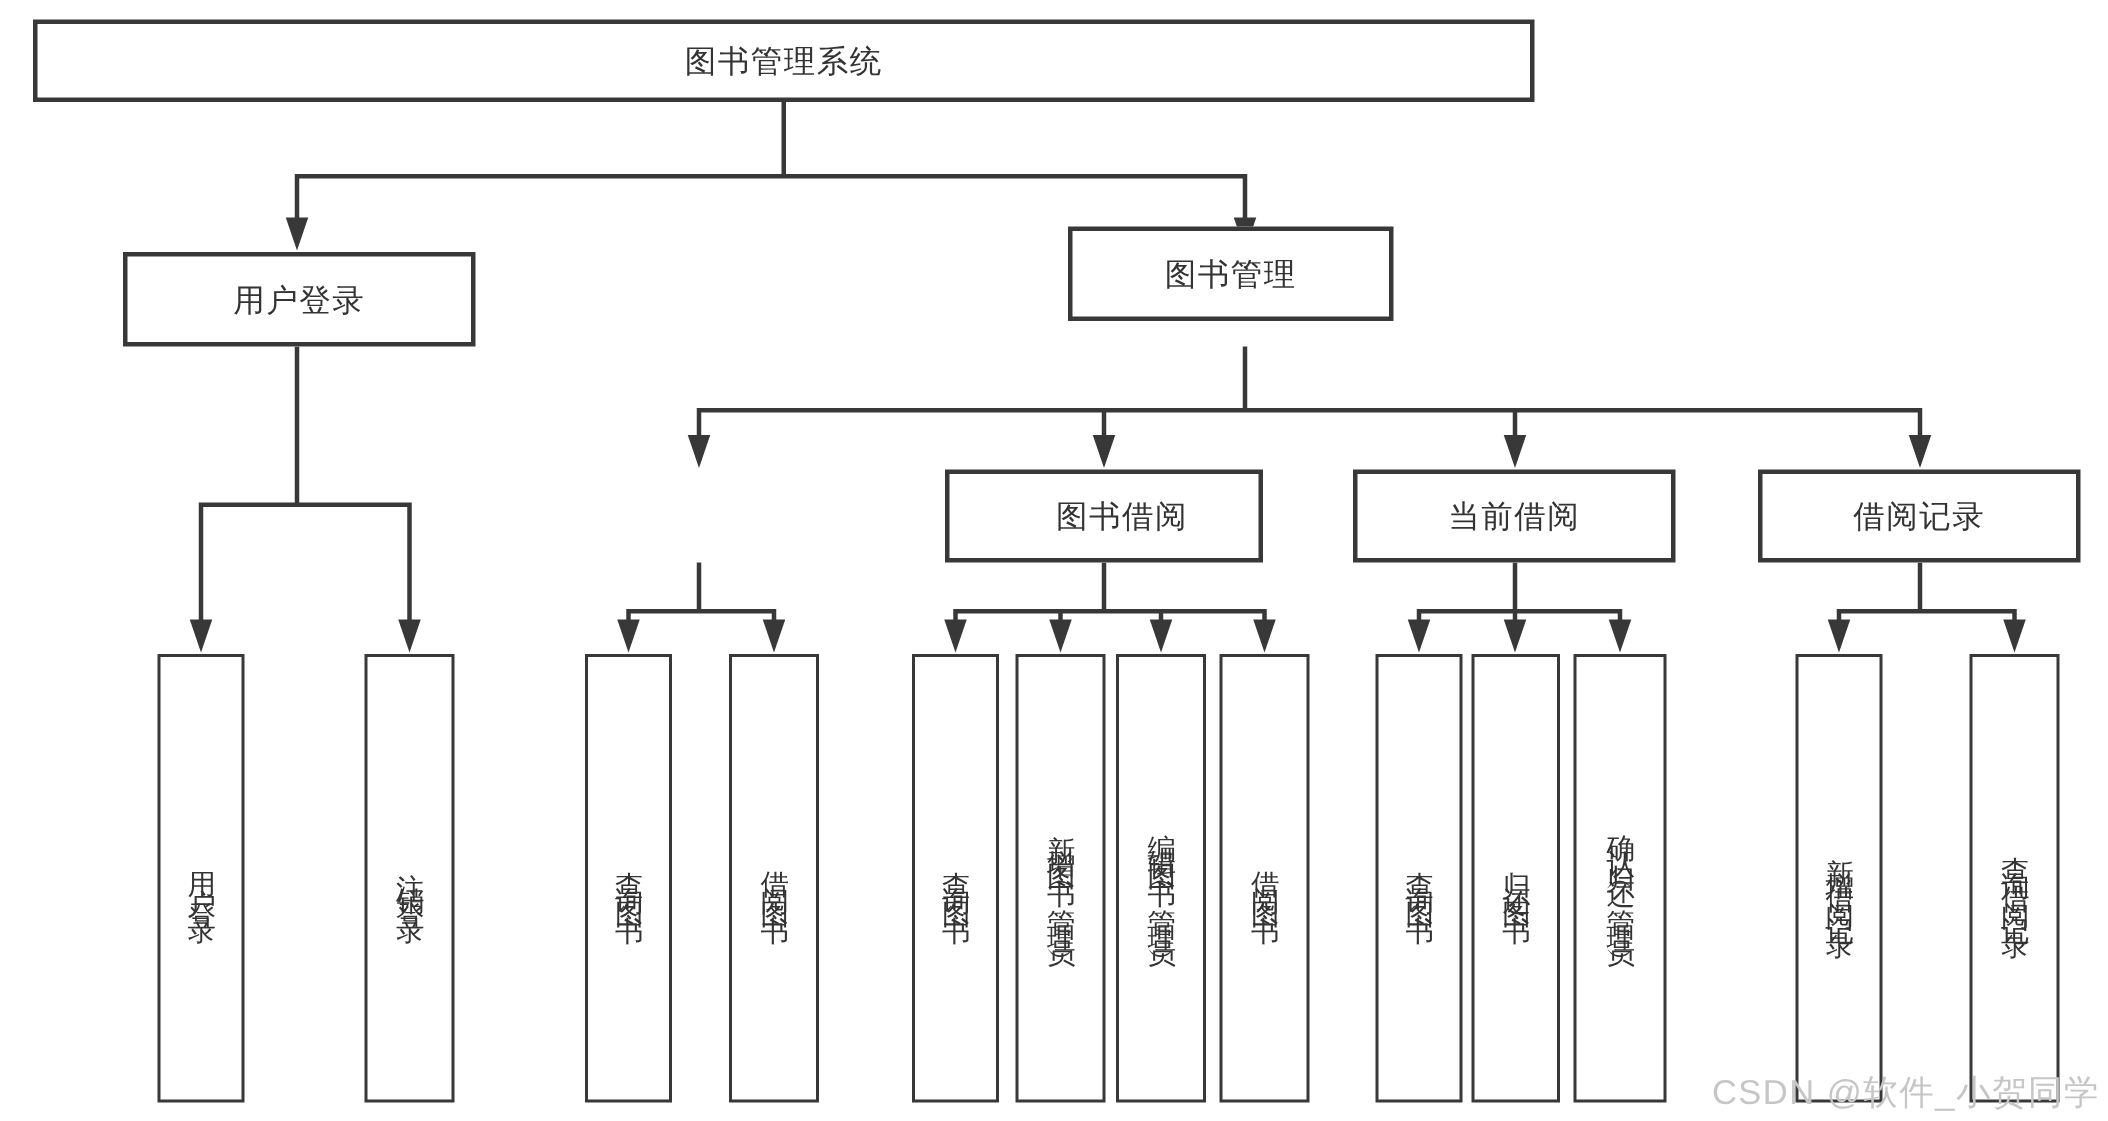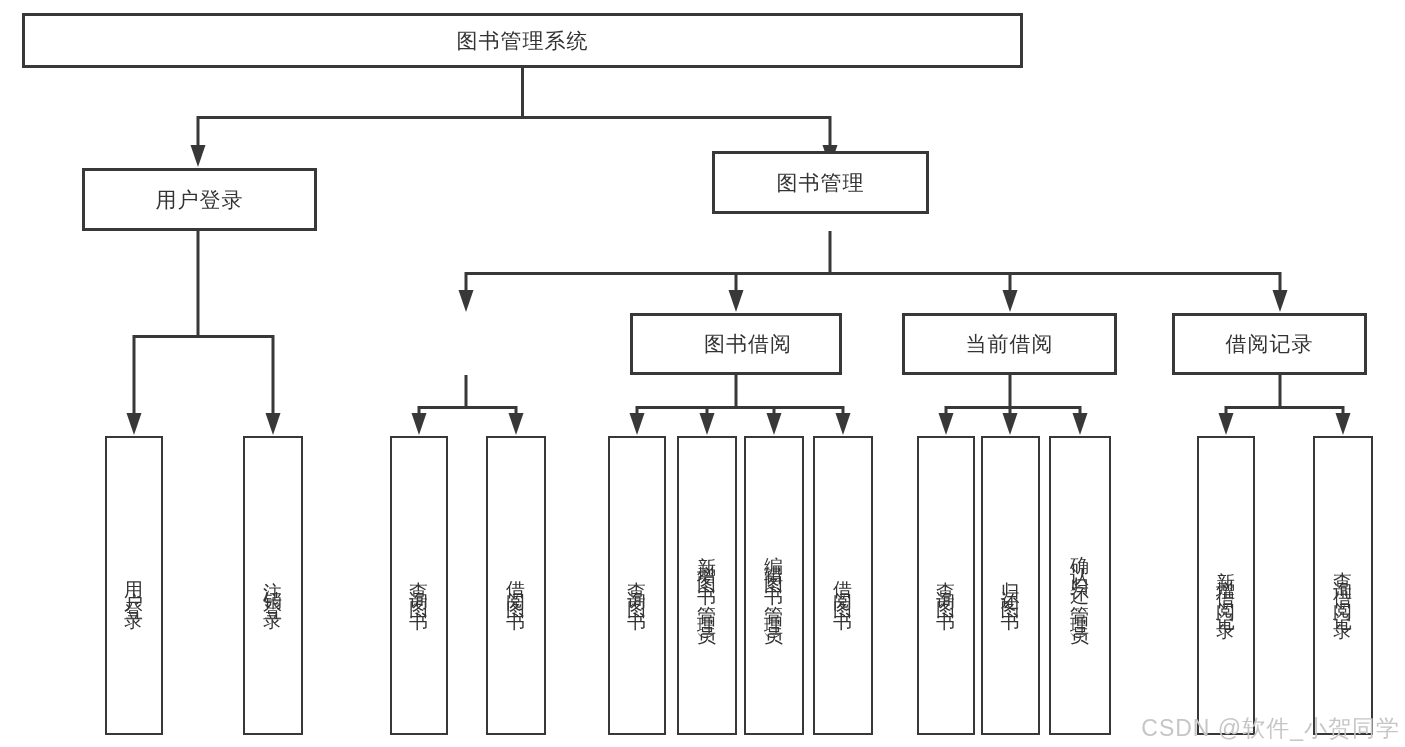--- a/index.html
+++ b/index.html
@@ -115,21 +115,21 @@
   <div class="box" style="left:712px;top:151px;width:217px;height:63px;">
     <span>图书管理</span>
   </div>
 
   <div class="box" style="left:630px;top:313px;width:212px;height:62px;padding-left:24px;">
     <span>图书借阅</span>
   </div>
   <div class="box" style="left:902px;top:313px;width:215px;height:62px;">
     <span>当前借阅</span>
   </div>
-  <div class="box" style="left:1172px;top:313px;width:195px;height:62px;">
+  <div class="box" style="left:1172px;top:313px;width:215px;height:62px;">
     <span>借阅记录</span>
   </div>
 
   <div class="box leaf" style="left:105px;top:436px;width:58px;height:299px;">
     <span>用户登录</span>
   </div>
   <div class="box leaf" style="left:243px;top:436px;width:60px;height:299px;">
     <span>注销登录</span>
   </div>
 

